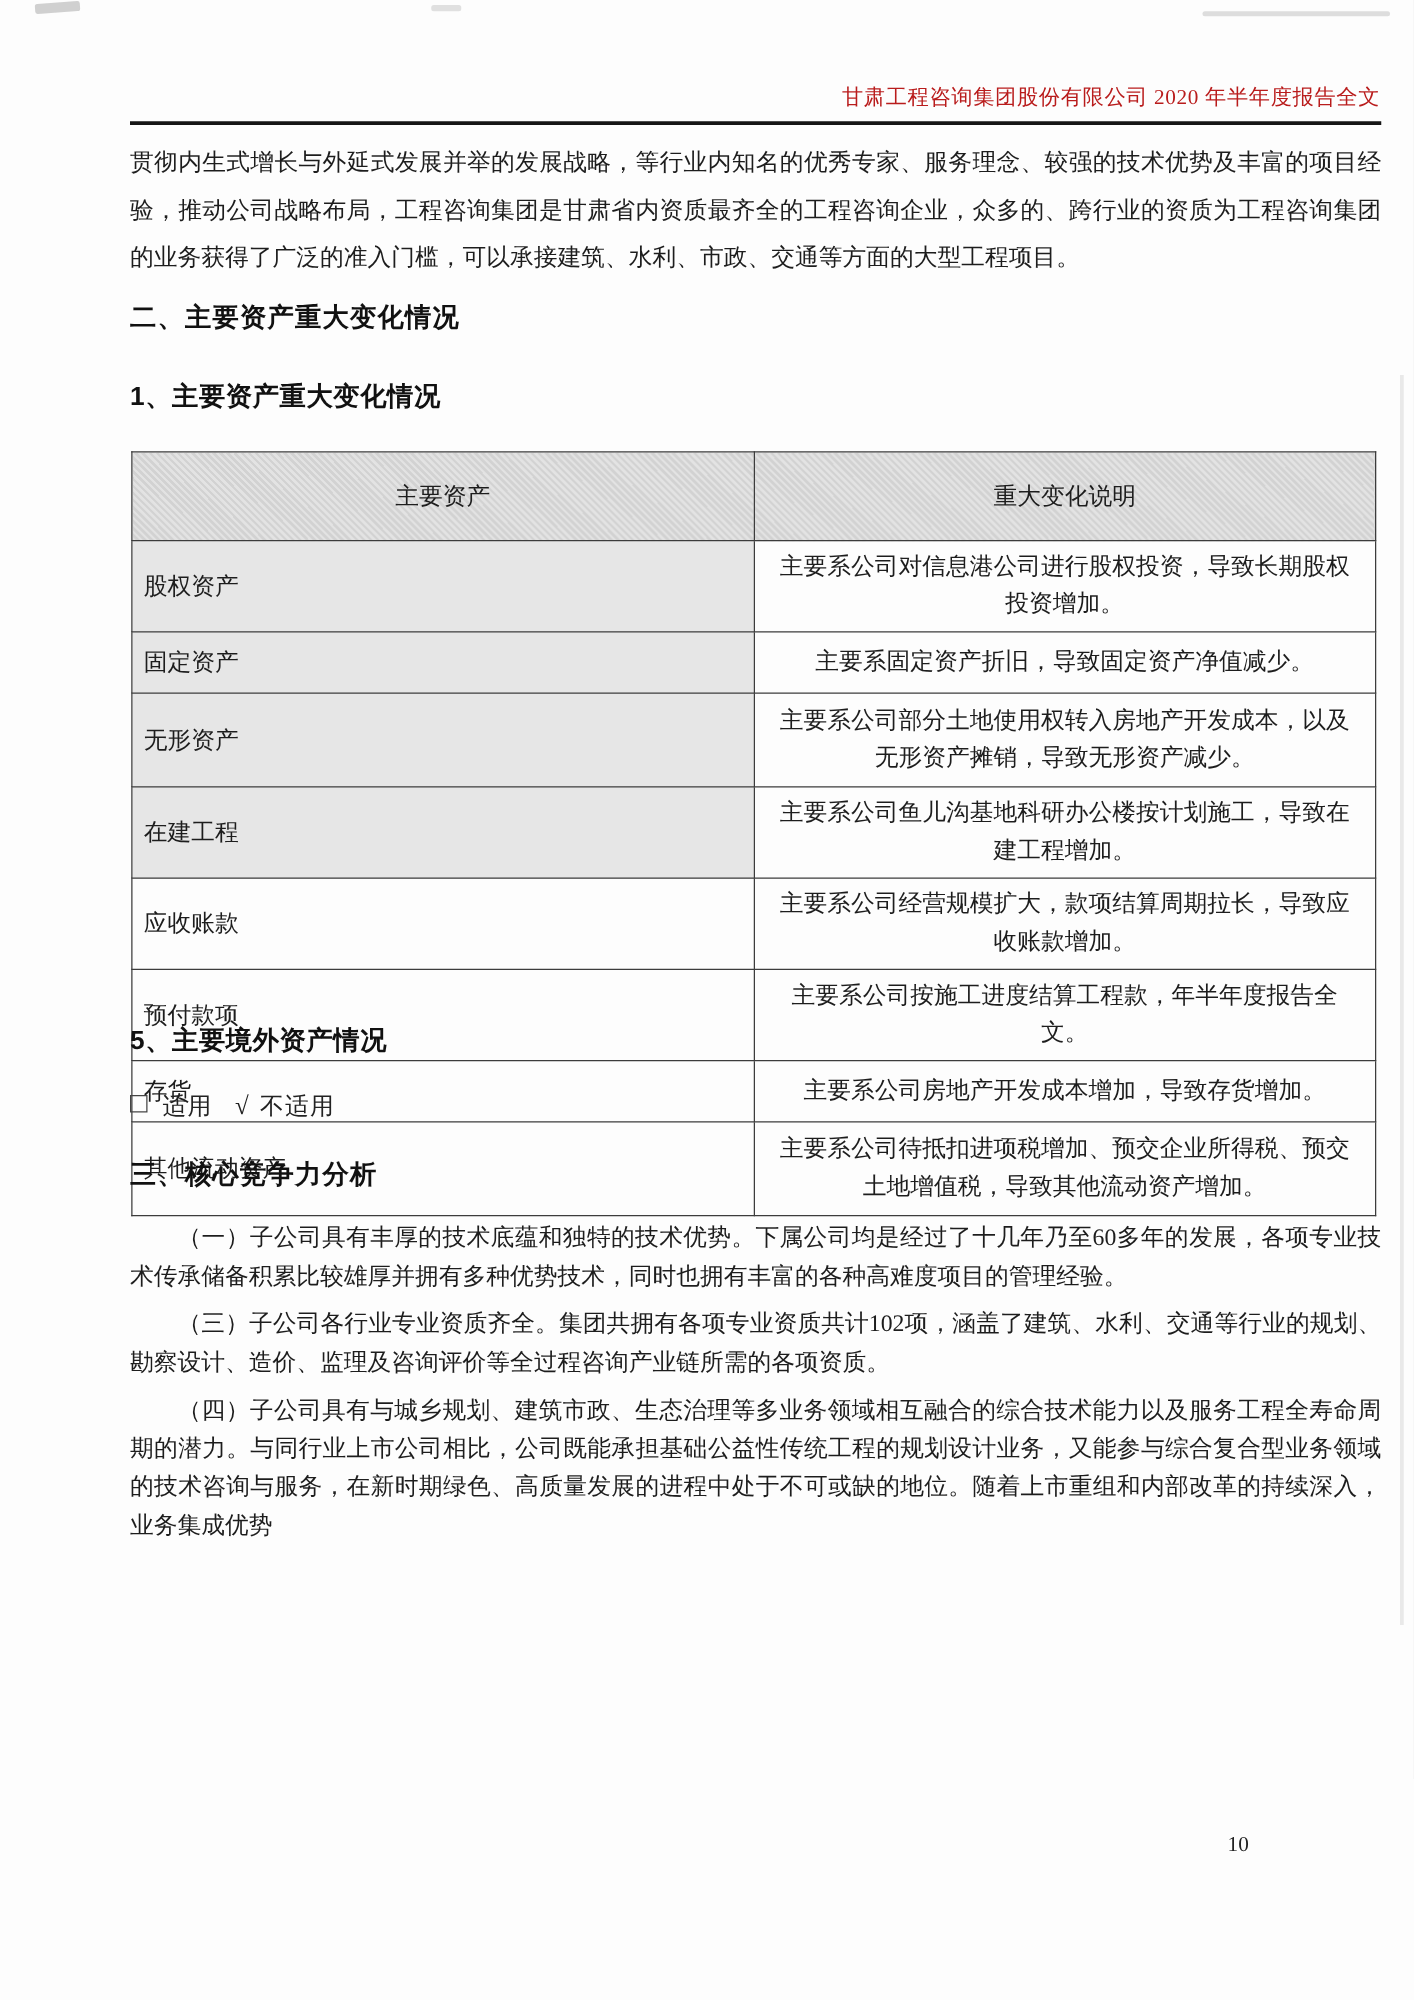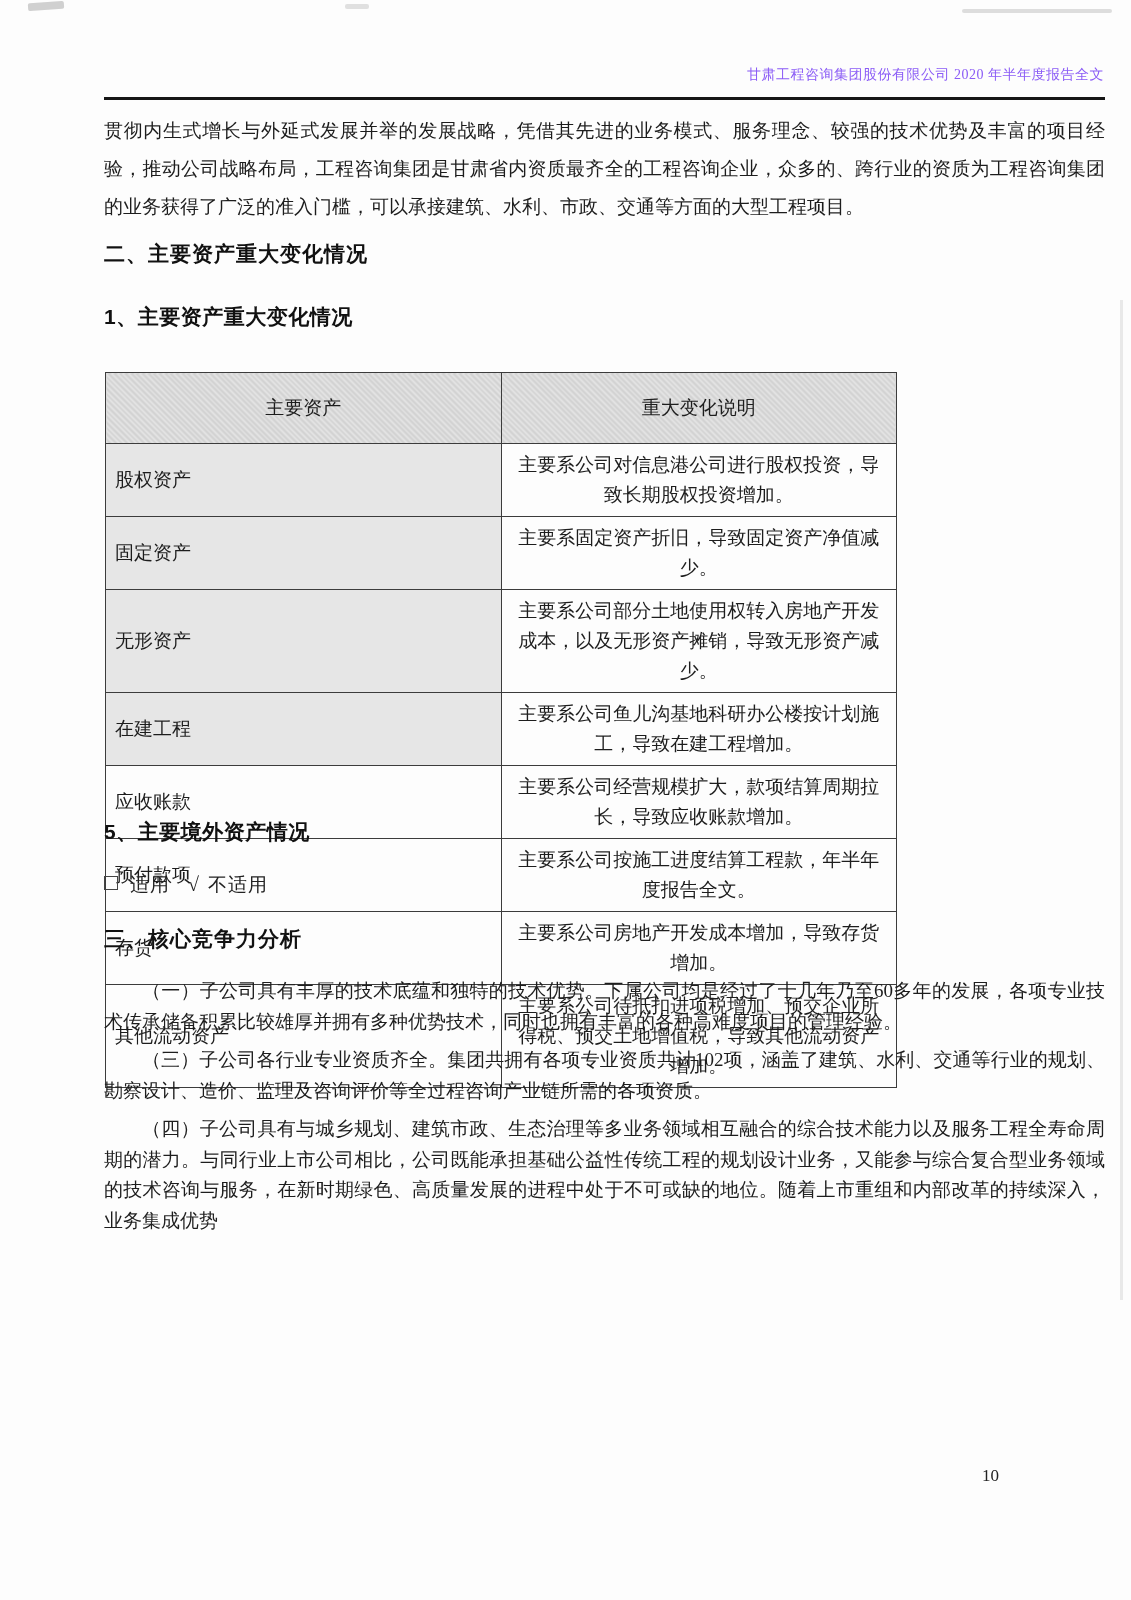--- a/index.html
+++ b/index.html
@@ -11,21 +11,21 @@
     background:#fdfdfd;
     overflow:hidden;
     font-family:"Liberation Serif","DejaVu Serif",serif;
     color:#1c1c1c;
   }
   .scan-mark{position:absolute;border-radius:2px;}
   .edge-streak{position:absolute;background:#d9d9d9;opacity:.55;}
 
   .header-title{
     position:absolute;top:66px;right:27px;
-    font-size:14px;letter-spacing:.5px;color:#8b5cf6;
+    font-size:17px;letter-spacing:.5px;color:#b91c1c;
     white-space:nowrap;
   }
   .header-rule{
     position:absolute;top:97px;left:104px;width:1001px;height:3px;
     background:#161616;
   }
 
   .para{
     position:absolute;left:104px;width:1001px;
     font-size:19px;line-height:38px;text-align:justify;
@@ -38,22 +38,22 @@
     letter-spacing:1px;white-space:nowrap;
   }
   .h-minor{
     position:absolute;left:104px;
     font-family:"Liberation Sans","DejaVu Sans",sans-serif;
     font-weight:bold;font-size:21px;color:#111;
     letter-spacing:.5px;white-space:nowrap;
   }
 
   table.assets{
-    position:absolute;top:372px;left:105px;
-    width:792px;border-collapse:collapse;table-layout:fixed;
+    position:absolute;top:361px;left:105px;
+    width:996px;border-collapse:collapse;table-layout:fixed;font-family:Liberation Mono, monospace;
   }
   table.assets td,table.assets th{
     border:1.5px solid #3c3c3c;
     font-size:19px;font-weight:normal;
     vertical-align:middle;
     color:#1d1d1d;
   }
   table.assets th{
     height:68px;text-align:center;
     background:#d9d9d9;
@@ -97,21 +97,21 @@
 <div class="page">
 
   <div class="scan-mark" style="top:2px;left:28px;width:36px;height:8px;background:#9a9a9a;opacity:.45;transform:rotate(-4deg);"></div>
   <div class="scan-mark" style="top:4px;left:345px;width:24px;height:5px;background:#b3b3b3;opacity:.4;"></div>
   <div class="scan-mark" style="top:9px;left:962px;width:150px;height:4px;background:#bdbdbd;opacity:.5;"></div>
   <div class="edge-streak" style="top:300px;left:1120px;width:3px;height:1000px;"></div>
 
   <div class="header-title">甘肃工程咨询集团股份有限公司 2020 年半年度报告全文</div>
   <div class="header-rule"></div>
 
-  <div class="para" style="top:112px;">贯彻内生式增长与外延式发展并举的发展战略，凭借其先进的业务模式、服务理念、较强的技术优势及丰富的项目经验，推动公司战略布局，工程咨询集团是甘肃省内资质最齐全的工程咨询企业，众多的、跨行业的资质为工程咨询集团的业务获得了广泛的准入门槛，可以承接建筑、水利、市政、交通等方面的大型工程项目。</div>
+  <div class="para" style="top:112px;">贯彻内生式增长与外延式发展并举的发展战略，等行业内知名的优秀专家、服务理念、较强的技术优势及丰富的项目经验，推动公司战略布局，工程咨询集团是甘肃省内资质最齐全的工程咨询企业，众多的、跨行业的资质为工程咨询集团的业务获得了广泛的准入门槛，可以承接建筑、水利、市政、交通等方面的大型工程项目。</div>
 
   <div class="h-major" style="top:240px;">二、主要资产重大变化情况</div>
   <div class="h-minor" style="top:303px;">1、主要资产重大变化情况</div>
 
   <table class="assets">
     <tbody>
         <tr>
       <th>主要资产</th>
       <th>重大变化说明</th>
     </tr>

